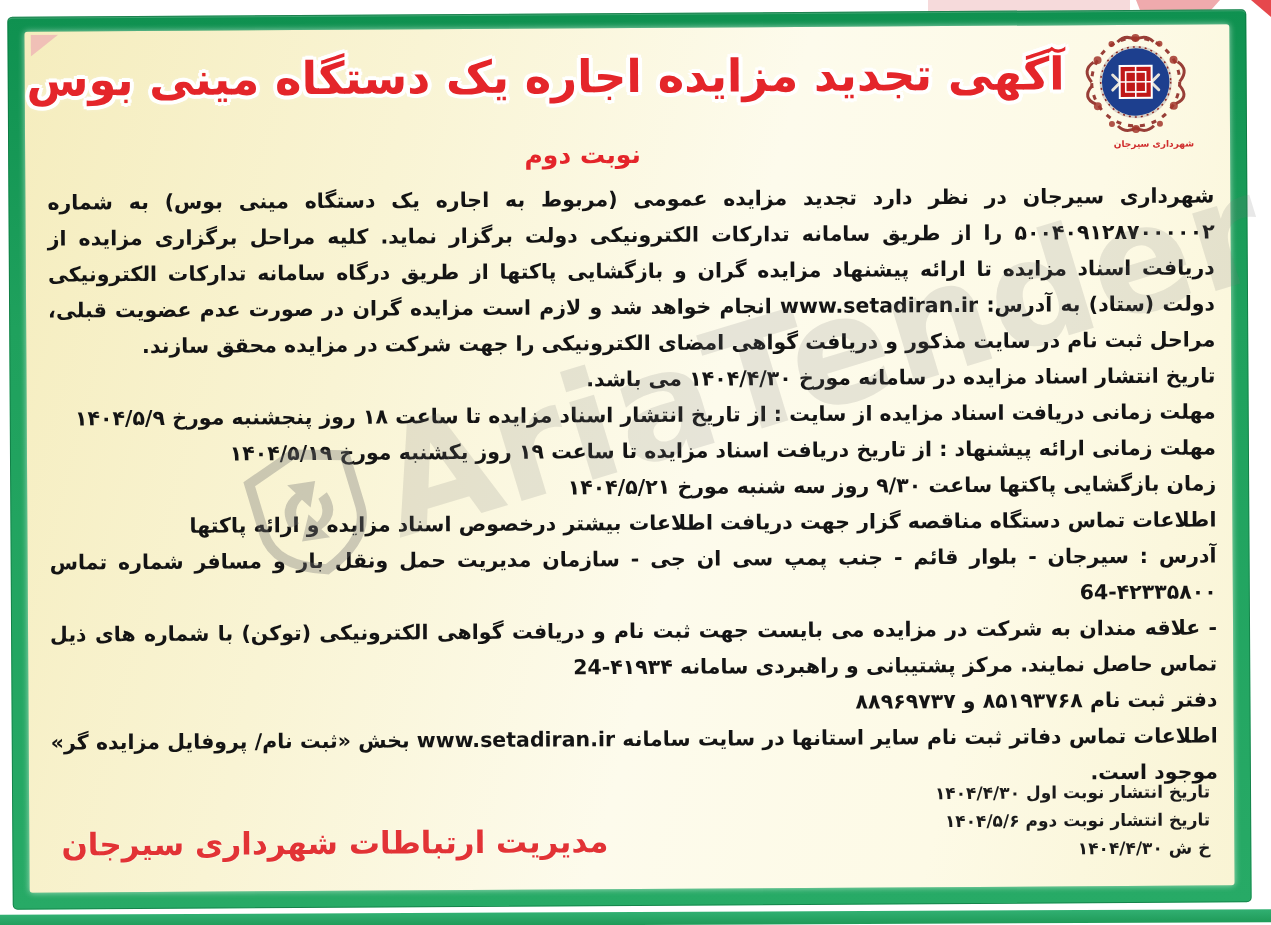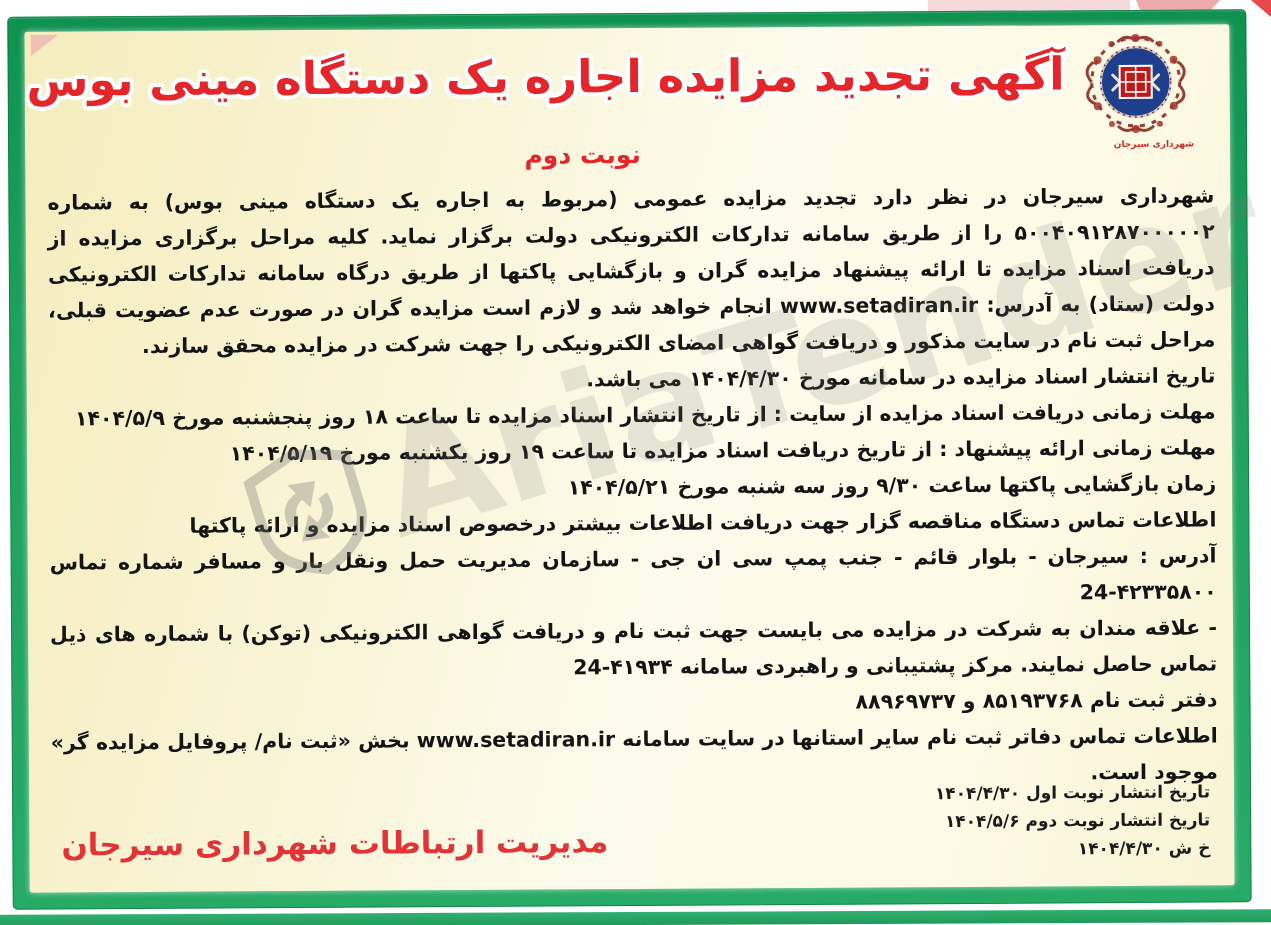--- a/index.html
+++ b/index.html
@@ -144,21 +144,21 @@
       <h1 class="title">آگهی تجدید مزایده اجاره یک دستگاه مینی بوس</h1>
       <div class="round">نوبت دوم</div>
 
       <div class="body">
         <p>شهرداری سیرجان در نظر دارد تجدید مزایده عمومی (مربوط به اجاره یک دستگاه مینی بوس) به شماره ۵۰۰۴۰۹۱۲۸۷۰۰۰۰۰۲ را از طریق سامانه تدارکات الکترونیکی دولت برگزار نماید. کلیه مراحل برگزاری مزایده از دریافت اسناد مزایده تا ارائه پیشنهاد مزایده گران و بازگشایی پاکتها از طریق درگاه سامانه تدارکات الکترونیکی دولت (ستاد) به آدرس: www.setadiran.ir انجام خواهد شد و لازم است مزایده گران در صورت عدم عضویت قبلی، مراحل ثبت نام در سایت مذکور و دریافت گواهی امضای الکترونیکی را جهت شرکت در مزایده محقق سازند.</p>
         <p>تاریخ انتشار اسناد مزایده در سامانه مورخ ۱۴۰۴/۴/۳۰ می باشد.</p>
         <p>مهلت زمانی دریافت اسناد مزایده از سایت : از تاریخ انتشار اسناد مزایده تا ساعت ۱۸ روز پنجشنبه مورخ ۱۴۰۴/۵/۹</p>
         <p>مهلت زمانی ارائه پیشنهاد : از تاریخ دریافت اسناد مزایده تا ساعت ۱۹ روز یکشنبه مورخ ۱۴۰۴/۵/۱۹</p>
         <p>زمان بازگشایی پاکتها ساعت ۹/۳۰ روز سه شنبه مورخ ۱۴۰۴/۵/۲۱</p>
         <p>اطلاعات تماس دستگاه مناقصه گزار جهت دریافت اطلاعات بیشتر درخصوص اسناد مزایده و ارائه پاکتها</p>
-        <p><span>آدرس : سیرجان - بلوار قائم - جنب پمپ سی ان جی - سازمان مدیریت حمل ونقل بار و مسافر شماره تماس </span><span class="num" dir="ltr">24-۴۲۳۳۵۸۰۰</span></p>
+        <p><span>آدرس : سیرجان - بلوار قائم - جنب پمپ سی ان جی - سازمان مدیریت حمل ونقل بار و مسافر شماره تماس </span><span class="num" dir="ltr">64-۴۲۳۳۵۸۰۰</span></p>
         <p><span>- علاقه مندان به شرکت در مزایده می بایست جهت ثبت نام و دریافت گواهی الکترونیکی (توکن) با شماره های ذیل تماس حاصل نمایند. مرکز پشتیبانی و راهبردی سامانه </span><span class="num" dir="ltr">24-۴۱۹۳۴</span></p>
         <p>دفتر ثبت نام ۸۵۱۹۳۷۶۸ و ۸۸۹۶۹۷۳۷</p>
         <p>اطلاعات تماس دفاتر ثبت نام سایر استانها در سایت سامانه www.setadiran.ir بخش «ثبت نام/ پروفایل مزایده گر» موجود است.</p>
       </div>
 
       <div class="watermark-latin">
         <svg width="120" height="132" viewBox="0 0 120 132">
           <path d="M60 6 L110 22 V74 Q110 108 60 126 Q10 108 10 74 V22 Z" fill="none" stroke="rgba(118,118,118,0.35)" stroke-width="10"></path>
           <path d="M36 76 Q30 52 52 44 L46 34 L74 38 L62 62 L56 52 Q44 58 46 74 Z" fill="rgba(118,118,118,0.35)"></path>
           <path d="M82 52 Q90 78 66 86 L72 96 L44 92 L58 68 L64 78 Q76 72 72 56 Z" fill="rgba(118,118,118,0.35)"></path>

